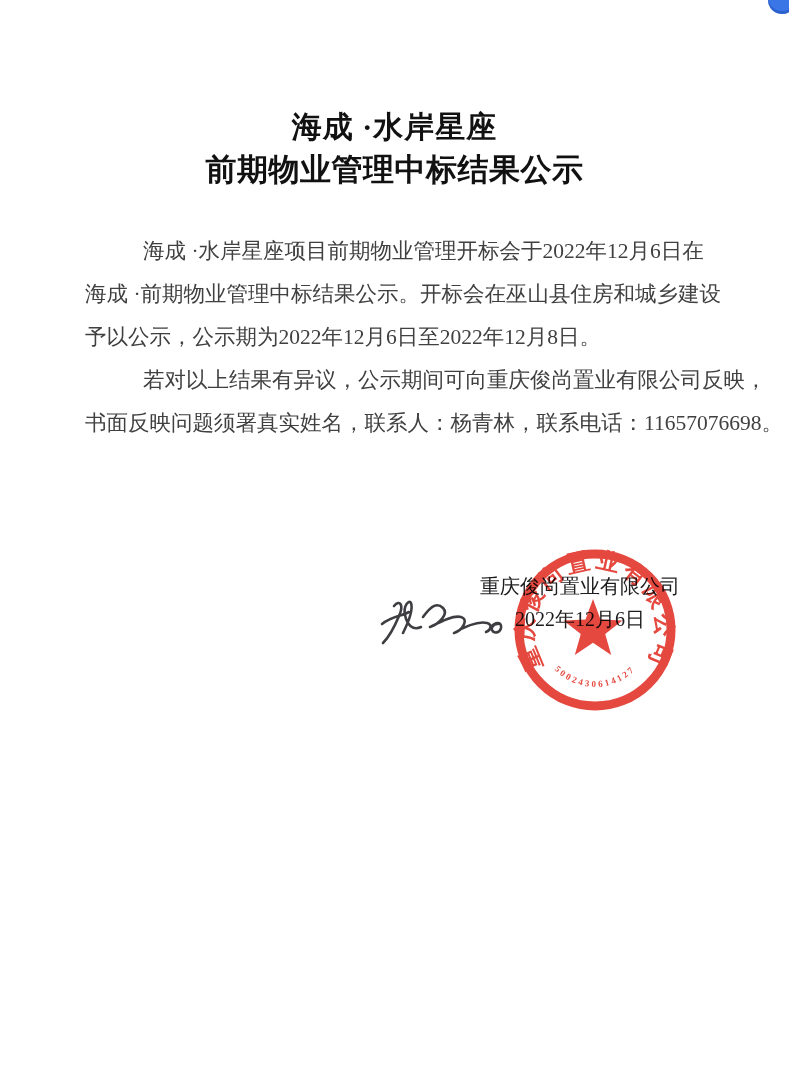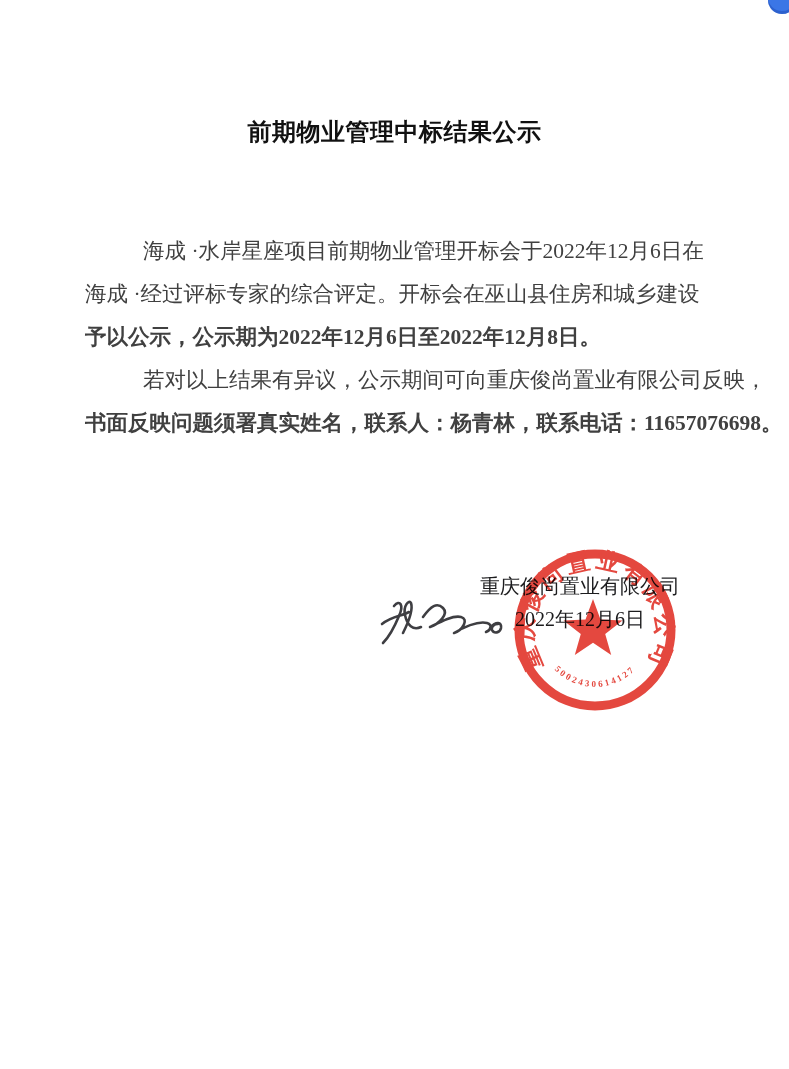--- a/index.html
+++ b/index.html
@@ -21,36 +21,36 @@
     box-shadow:inset 0 -3px 0 rgba(20,60,160,.35);
   }
   .title-block{
     position:absolute;
     left:0;top:108px;width:789px;
     text-align:center;
     font-weight:700;
     color:#111111;
   }
   .title-line1{font-size:30px;line-height:38px;letter-spacing:1px;}
-  .title-line2{font-size:24px;line-height:44px;letter-spacing:0.5px;margin-top:2px;}
+  .title-line2{font-size:31px;line-height:44px;letter-spacing:0.5px;margin-top:2px;}
   .body-block{
     position:absolute;
     left:85px;top:230px;width:592px;
     font-size:21.5px;
     line-height:43px;
     color:#404040;
   }
   .text-line{
     width:100%;
     white-space:nowrap;
     text-align:justify;
     text-align-last:justify;
   }
   .text-line.indent{text-indent:58px;}
-  .text-line.last{text-align-last:left;font-weight:bold;}
+  .text-line.last{text-align-last:left;}
   .signoff-block{
     position:absolute;
     top:570px;left:480px;width:200px;
     text-align:center;
     font-size:20px;
     line-height:33px;
     color:#1c1c1e;
     z-index:2;
   }
   .signature{
@@ -71,27 +71,28 @@
   }
 </style>
 </head>
 <body>
 
 <div id="page">
 
   <div class="corner-dot"></div>
 
   <div class="title-block">
+    <div class="title-line1">海成 ·水岸星座</div>
     <div class="title-line2">前期物业管理中标结果公示</div>
   </div>
 
   <div class="body-block">
     <div>
       <div class="text-line indent">海成 ·水岸星座项目前期物业管理开标会于2022年12月6日在</div>
-      <div class="text-line">海成 ·经过评标专家的综合评定。开标会在巫山县住房和城乡建设</div>
+      <div class="text-line">海成 ·前期物业管理中标结果公示。开标会在巫山县住房和城乡建设</div>
       <div class="text-line last">予以公示，公示期为2022年12月6日至2022年12月8日。</div>
     </div>
     <div>
       <div class="text-line indent">若对以上结果有异议，公示期间可向重庆俊尚置业有限公司反映，</div>
       <div class="text-line last">书面反映问题须署真实姓名，联系人：杨青林，联系电话：11657076698。</div>
     </div>
   </div>
 
   <div class="signoff-block">
     <div>重庆俊尚置业有限公司</div>

